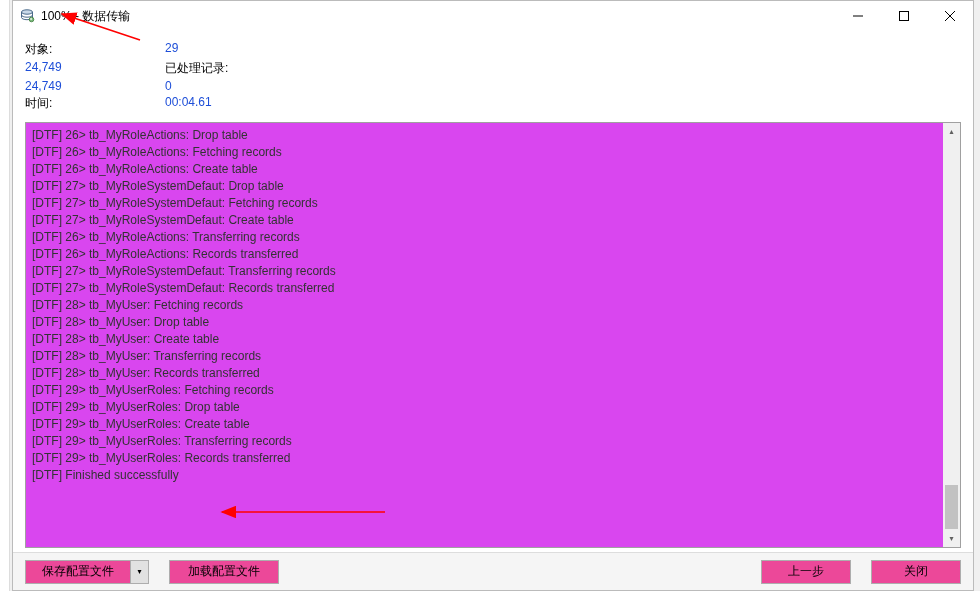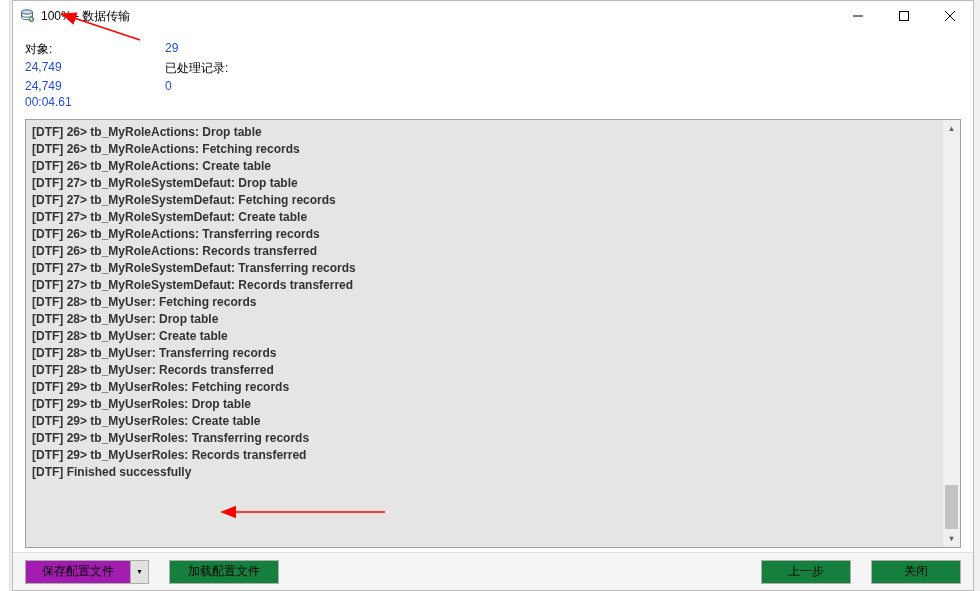--- a/index.html
+++ b/index.html
@@ -68,25 +68,24 @@
       row-gap: 2px;
       font-size: 12px;
       color: #000;
     }
     .stats .label { color: #000; }
     .stats .value { color: #1d4ed8; }
     .log-panel {
       margin: 4px 12px 4px 12px;
       border: 1px solid #a0a0a0;
       flex: 1;
-      background: #e5e5e5;
+      background: #d946ef;
       position: relative;
       display: flex;
       overflow: hidden;
-      font-weight: bold;
     }
     .log-content {
       flex: 1;
       padding: 4px 6px;
       font-size: 12px;
       line-height: 17px;
       color: #333;
       overflow: hidden;
       white-space: pre;
     }
@@ -120,38 +119,38 @@
       display: flex;
       align-items: center;
       padding: 0 12px;
       gap: 20px;
       border-top: 1px solid #ddd;
       background: #f5f5f5;
     }
     .btn {
       height: 24px;
       border: 1px solid #adadad;
-      background: #15803d;
+      background: #ec4899;
       font-size: 12px;
       padding: 0 18px;
       display: flex;
       align-items: center;
       justify-content: center;
       font-family: inherit;
       cursor: default;
       min-width: 90px;
     }
     .btn-split {
       display: flex;
       height: 24px;
     }
     .btn-split .btn-main {
       height: 24px;
       border: 1px solid #adadad;
-      background: #a21caf;
+      background: #ec4899;
       padding: 0 16px;
       display: flex; align-items: center; justify-content: center;
       font-size: 12px;
       font-family: inherit;
       min-width: 100px;
     }
     .btn-split .btn-drop {
       width: 18px; height: 24px;
       border: 1px solid #adadad;
       border-left: none;
@@ -204,20 +203,21 @@
     </div>
   </div>
 
   <div class="stats">
     <span class="label">对象:</span>
     <span class="value">29</span>
     <span class="value">24,749</span>
     <span class="label">已处理记录:</span>
     <span class="value">24,749</span>
     <span class="value">0</span>
+    <span class="label">时间:</span>
     <span class="value">00:04.61</span>
   </div>
 
   <div class="log-panel">
     <div class="log-content" id="log-content"><span class="log-line">[DTF] 26&gt; tb_MyRoleActions: Drop table</span><span class="log-line">[DTF] 26&gt; tb_MyRoleActions: Fetching records</span><span class="log-line">[DTF] 26&gt; tb_MyRoleActions: Create table</span><span class="log-line">[DTF] 27&gt; tb_MyRoleSystemDefaut: Drop table</span><span class="log-line">[DTF] 27&gt; tb_MyRoleSystemDefaut: Fetching records</span><span class="log-line">[DTF] 27&gt; tb_MyRoleSystemDefaut: Create table</span><span class="log-line">[DTF] 26&gt; tb_MyRoleActions: Transferring records</span><span class="log-line">[DTF] 26&gt; tb_MyRoleActions: Records transferred</span><span class="log-line">[DTF] 27&gt; tb_MyRoleSystemDefaut: Transferring records</span><span class="log-line">[DTF] 27&gt; tb_MyRoleSystemDefaut: Records transferred</span><span class="log-line">[DTF] 28&gt; tb_MyUser: Fetching records</span><span class="log-line">[DTF] 28&gt; tb_MyUser: Drop table</span><span class="log-line">[DTF] 28&gt; tb_MyUser: Create table</span><span class="log-line">[DTF] 28&gt; tb_MyUser: Transferring records</span><span class="log-line">[DTF] 28&gt; tb_MyUser: Records transferred</span><span class="log-line">[DTF] 29&gt; tb_MyUserRoles: Fetching records</span><span class="log-line">[DTF] 29&gt; tb_MyUserRoles: Drop table</span><span class="log-line">[DTF] 29&gt; tb_MyUserRoles: Create table</span><span class="log-line">[DTF] 29&gt; tb_MyUserRoles: Transferring records</span><span class="log-line">[DTF] 29&gt; tb_MyUserRoles: Records transferred</span><span class="log-line">[DTF] Finished successfully</span></div>
     <div class="scrollbar-v">
       <div class="arrow-up">▴</div>
       <div class="thumb"></div>
       <div class="arrow-down">▾</div>
     </div>

